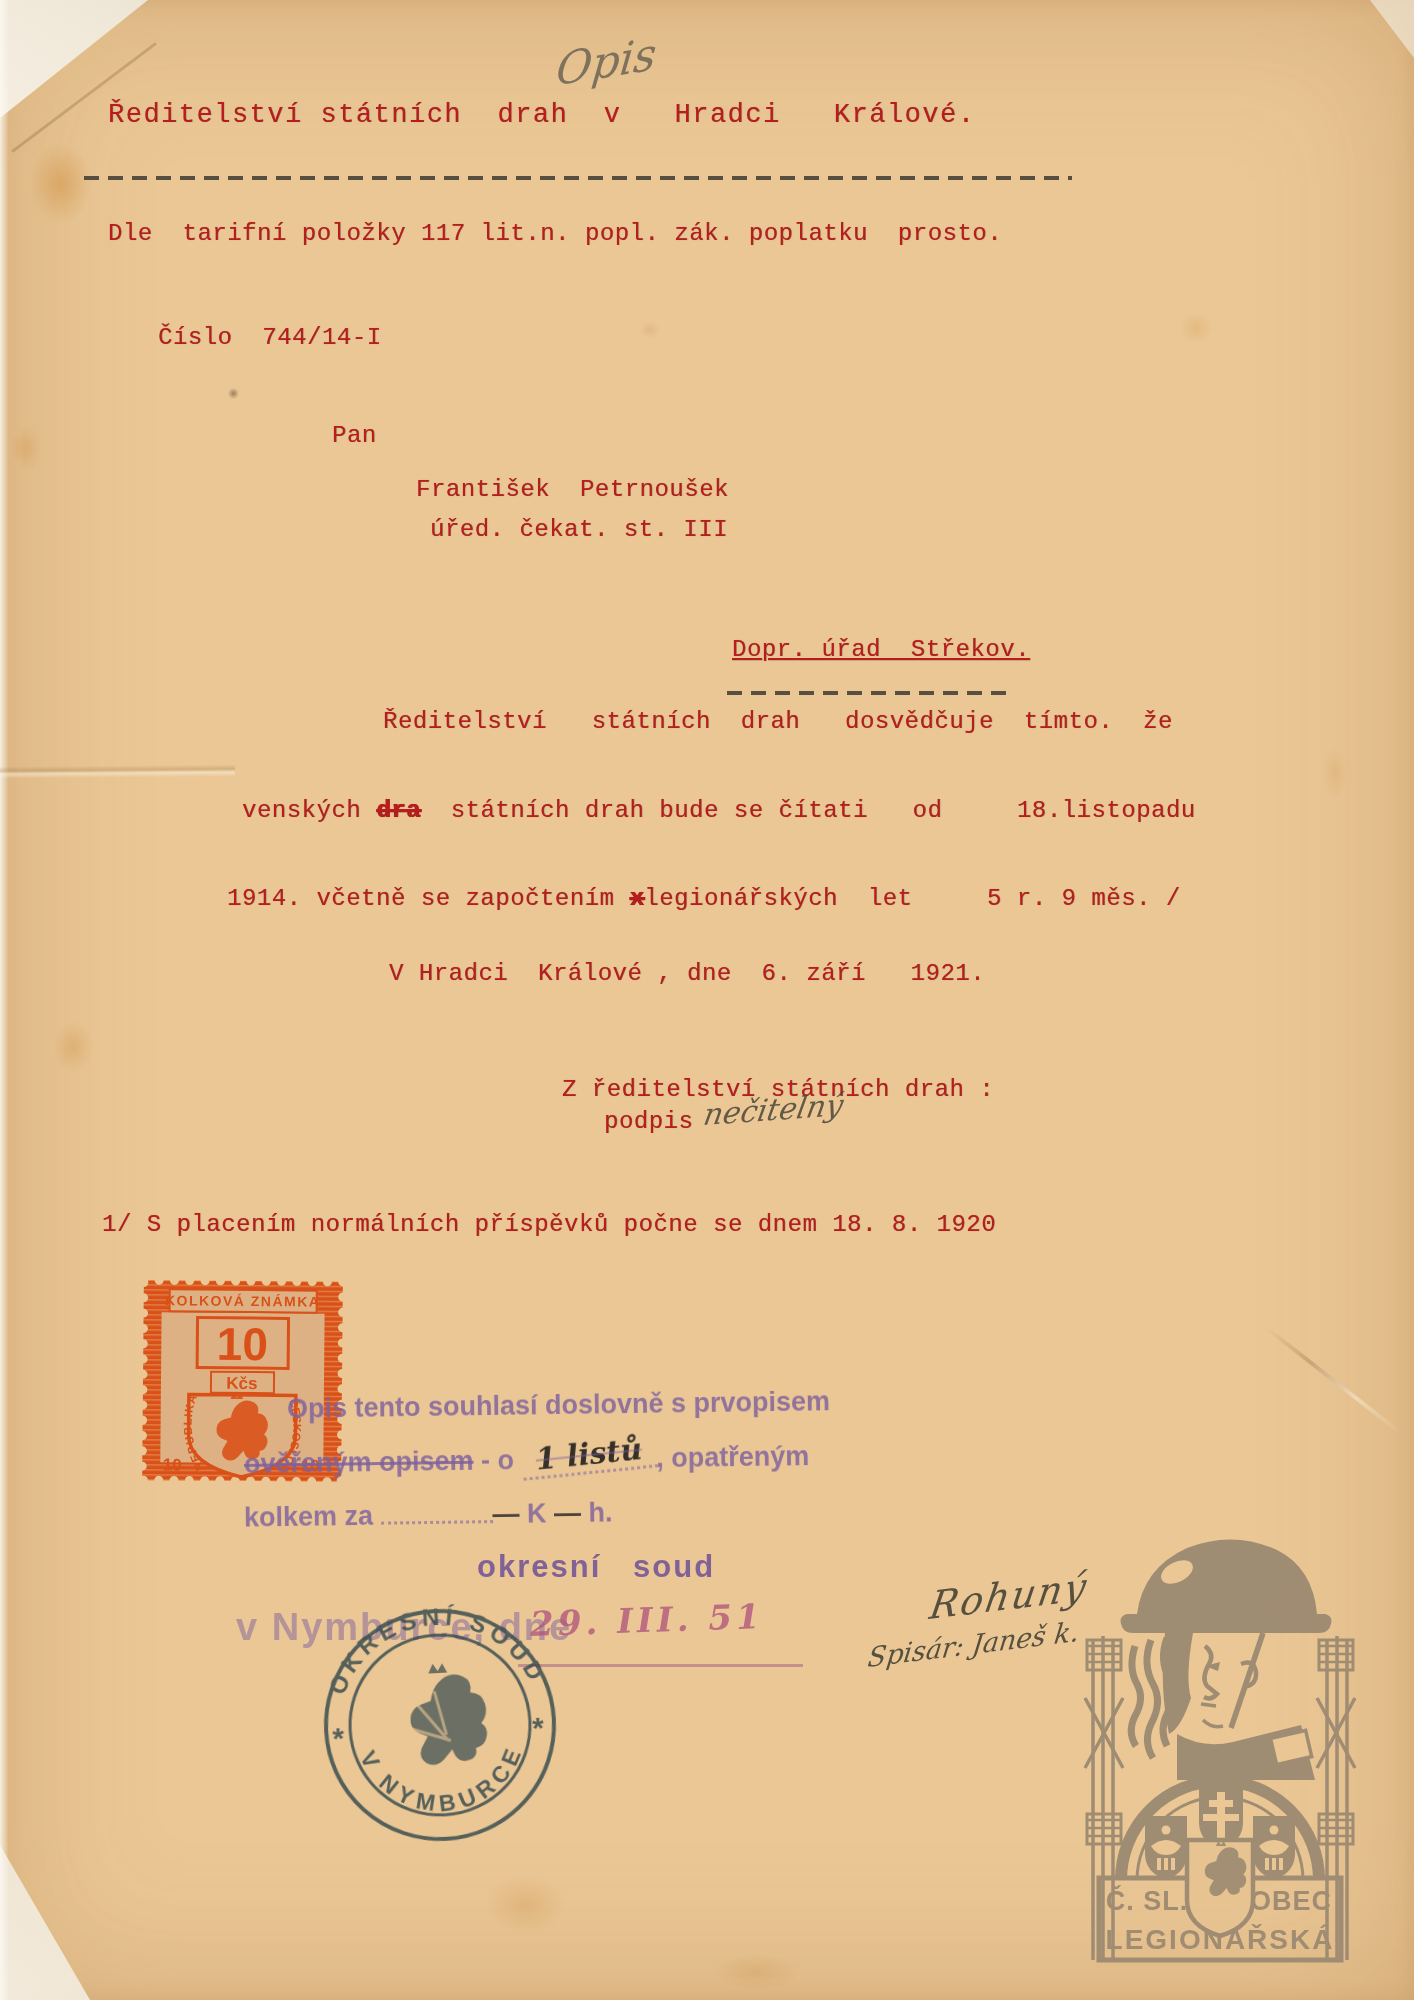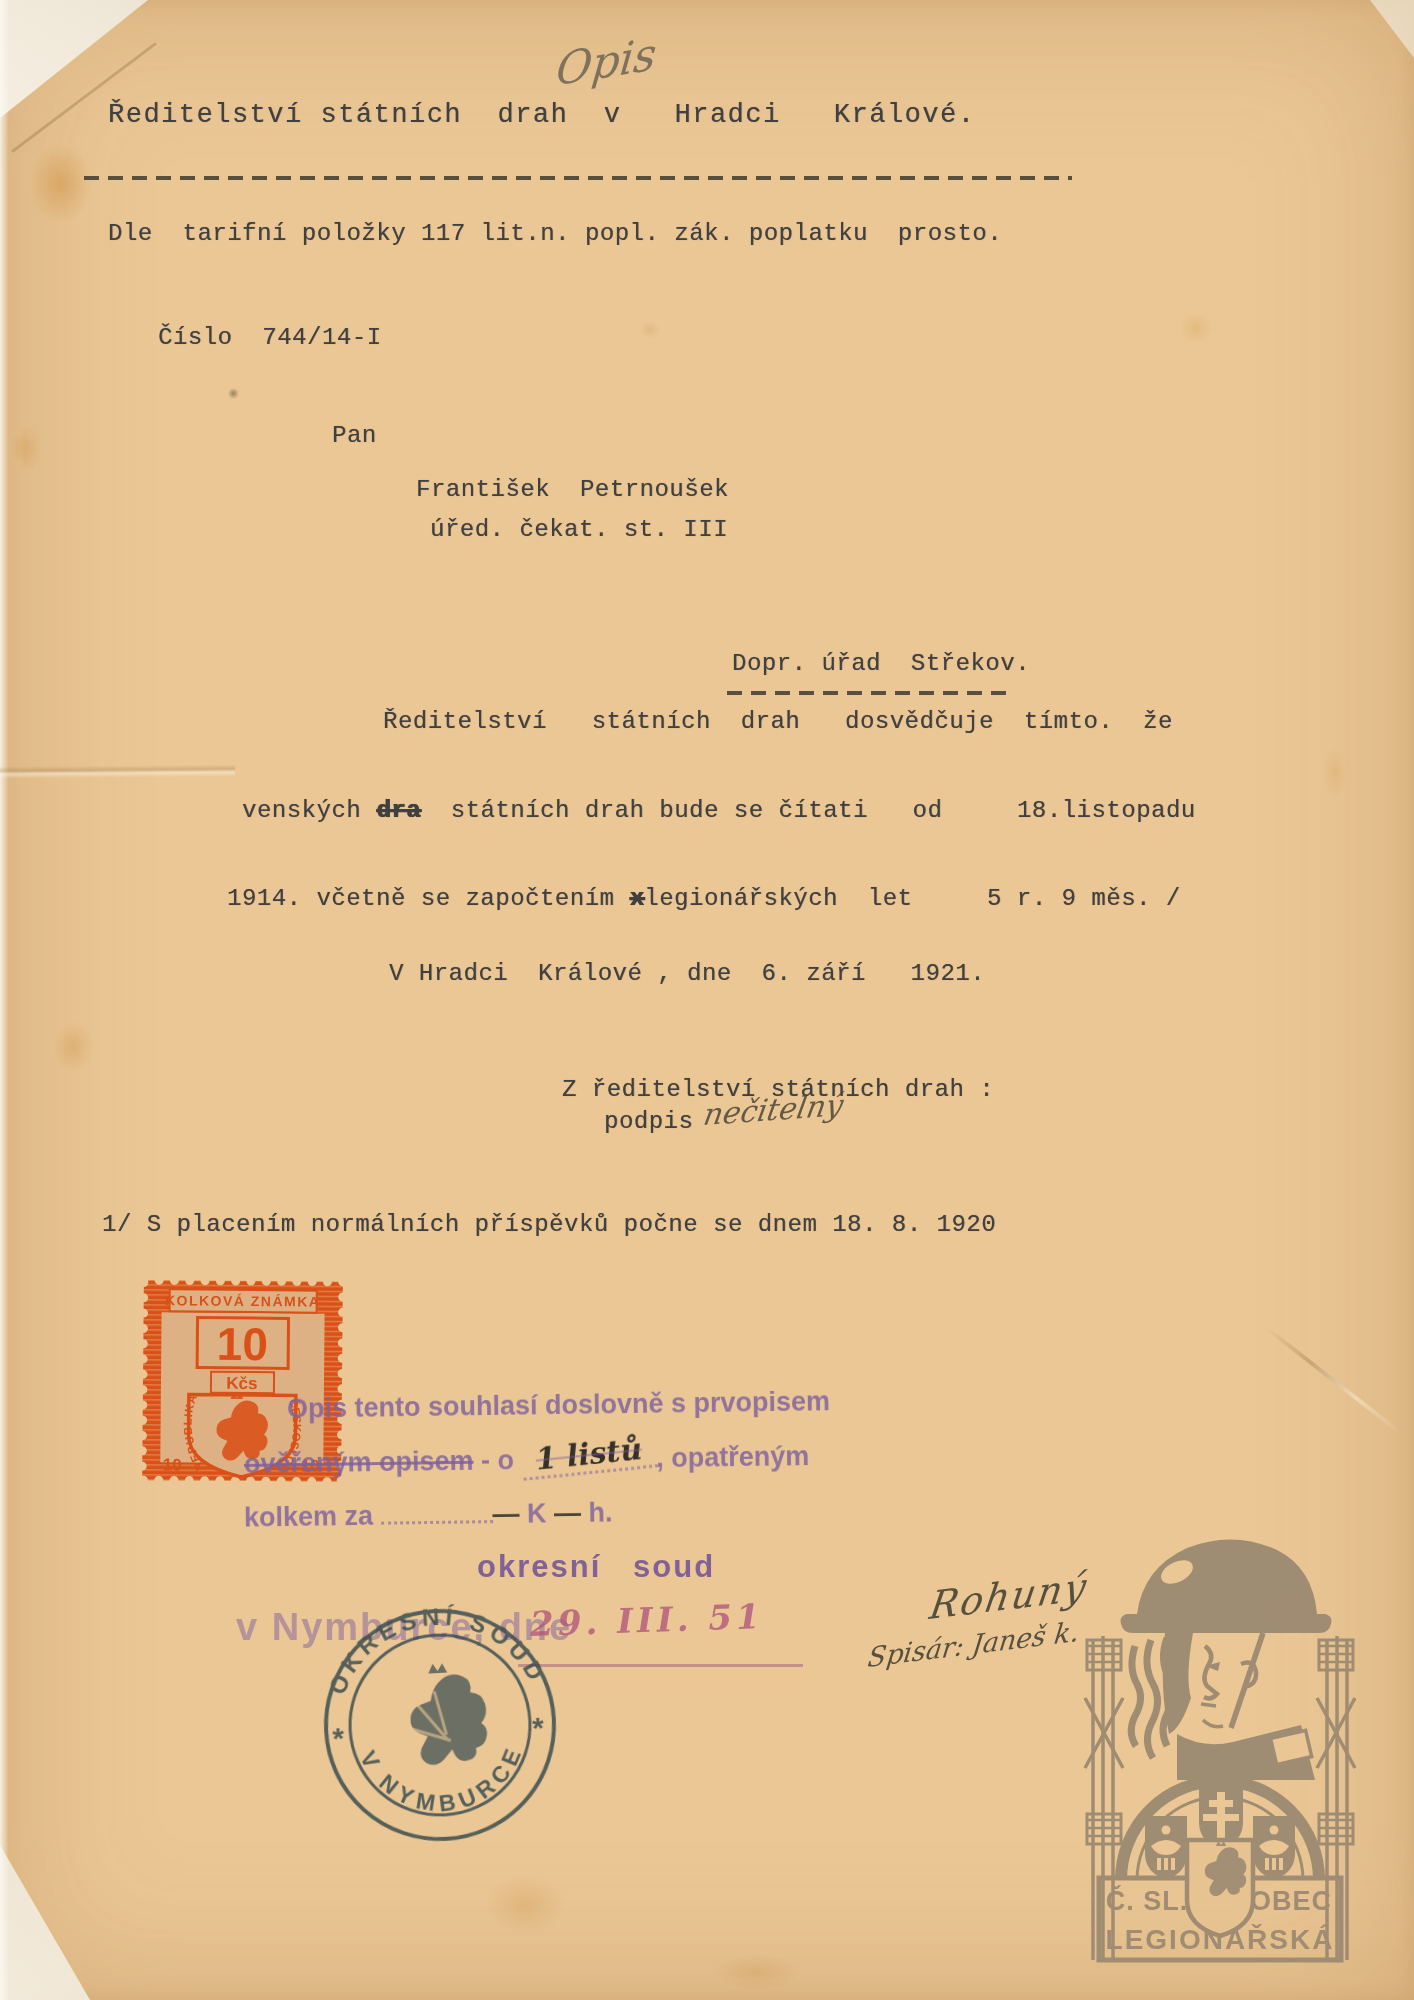--- a/index.html
+++ b/index.html
@@ -5,21 +5,21 @@
   html,body{margin:0;padding:0;background:#b8b0a0;}
   .paper{
     position:relative; width:1414px; height:2000px; margin:0 auto; overflow:hidden;
     background:#eac795;
     box-shadow: inset 0 0 150px rgba(146,95,35,.28), inset 0 0 20px rgba(146,95,35,.15);
     font-family:"Liberation Sans", sans-serif;
   }
   
   .t{
     position:absolute; font-family:"Liberation Mono","DejaVu Sans Mono",monospace;
-    font-size:24px; line-height:1.1; color:#404040; white-space:pre; letter-spacing:.5px;
+    font-size:24px; line-height:1.1; color:#b91c1c; white-space:pre; letter-spacing:.5px;
     text-shadow:.4px .4px .7px rgba(62,58,49,.55);
   }
   .struck{
     font-weight:bold;
     text-decoration:line-through; text-decoration-thickness:3px;
     text-shadow:1px 0 currentColor, .4px .4px .7px rgba(62,58,49,.7);
   }
   .rule{
     position:absolute; height:4px; opacity:.85;
     background:repeating-linear-gradient(90deg,#3e3a31 0 15px, rgba(0,0,0,0) 15px 24px);
@@ -80,21 +80,21 @@
   <div class="rule" style="left:84px;top:176px;width:988px;"></div>
 
   <div class="t" style="left:108px;top:221px;">Dle  tarifní položky 117 lit.n. popl. zák. poplatku  prosto.</div>
 
   <div class="t" style="left:158px;top:325px;">Číslo  744/14-I</div>
 
   <div class="t" style="left:332px;top:423px;">Pan</div>
   <div class="t" style="left:416px;top:477px;">František  Petrnoušek</div>
   <div class="t" style="left:430px;top:509px;margin-top:8px;">úřed. čekat. st. III</div>
 
-  <div class="t" style="left:732px;top:651px;">Dopr. úřad  Střekov.</div>
+  <div class="t" style="left:732px;top:637px;text-decoration:underline;">Dopr. úřad  Střekov.</div>
   <div class="rule" style="left:727px;top:691px;width:287px;"></div>
 
   <div class="t" style="left:383px;top:709px;">Ředitelství   státních  drah   dosvědčuje  tímto.  že</div>
   <div class="t" style="left:242px;top:798px;"><span>venských </span><span class="struck">dra</span><span>  státních drah bude se čítati   od     18.listopadu</span></div>
   <div class="t" style="left:227px;top:842px;margin-top:44px;"><span>1914. včetně se započtením </span><span class="struck">x</span><span>legionářských  let     5 r. 9 měs. /</span></div>
 
   <div class="t" style="left:389px;top:961px;">V Hradci  Králové , dne  6. září   1921.</div>
 
   <div class="t" style="left:562px;top:1077px;">Z ředitelství státních drah :</div>
   <div class="t" style="left:604px;top:1109px;">podpis</div>

